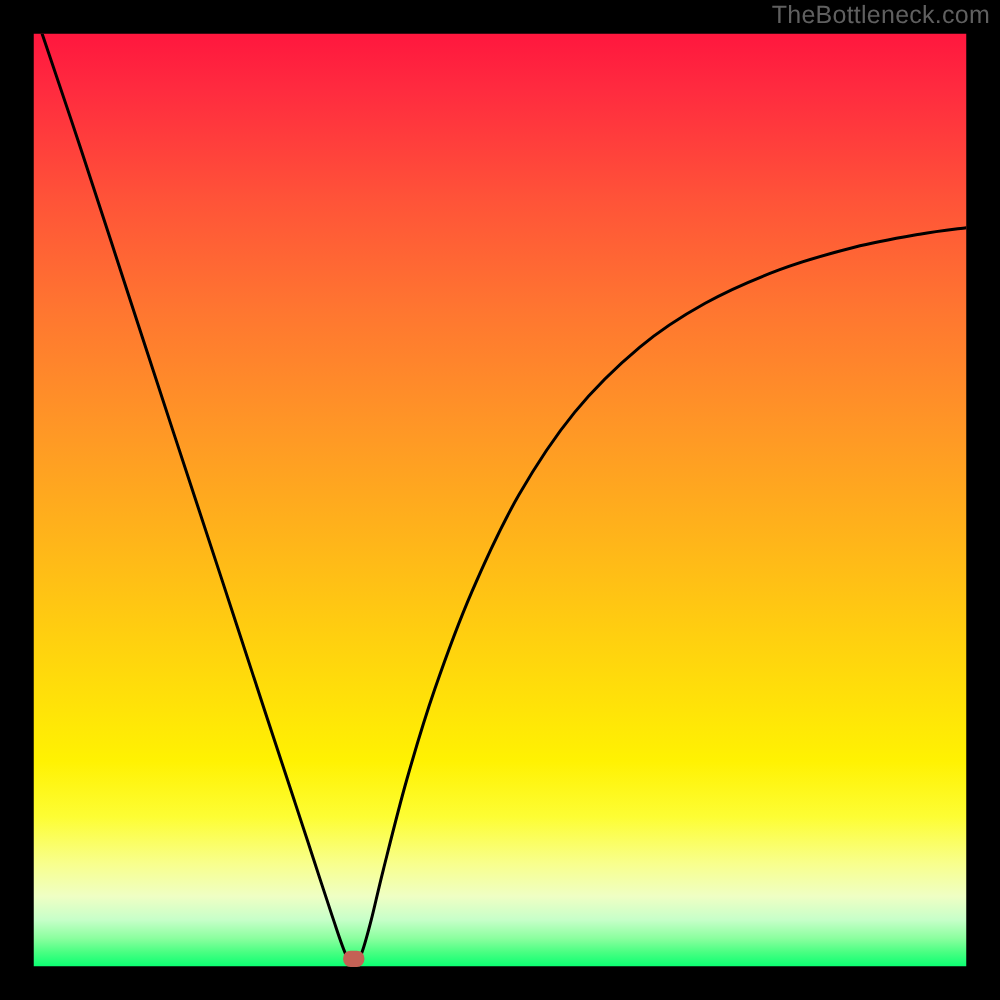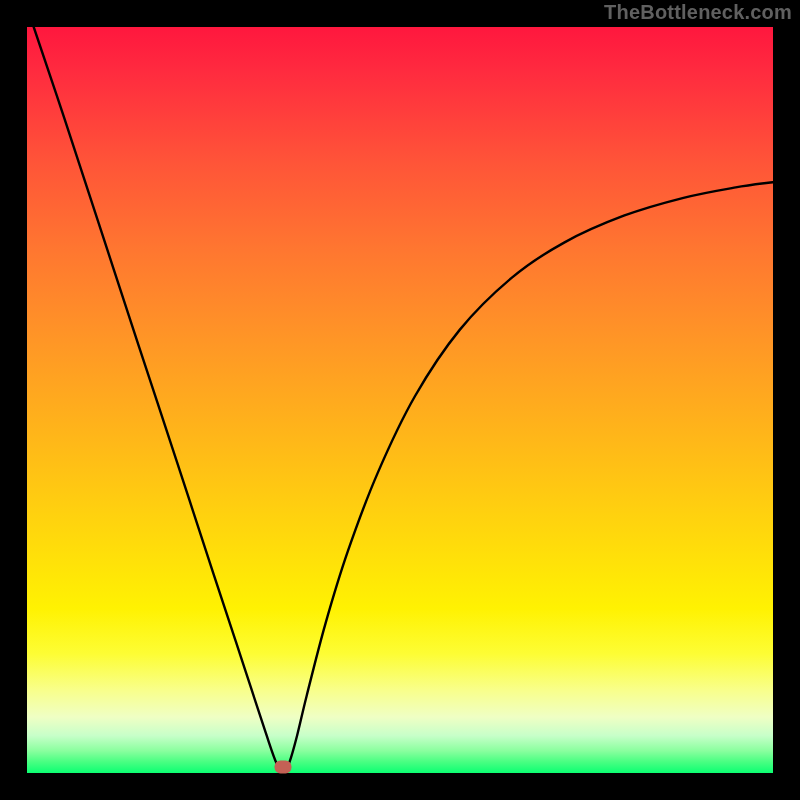--- a/index.html
+++ b/index.html
@@ -10,21 +10,21 @@
     position: relative;
     overflow: hidden;
     font-family: Arial, Helvetica, sans-serif;
   }
   .watermark {
     position: absolute;
     top: 1px;
     right: 8px;
     color: #606060;
     font-size: 20px;
-    font-weight: 700;
+    font-weight: 400;
     z-index: 10;
     letter-spacing: 0.2px;
   }
   .plot-area {
     position: absolute;
     left: 27px;
     top: 27px;
     width: 746px;
     height: 746px;
     background: linear-gradient(to bottom,

